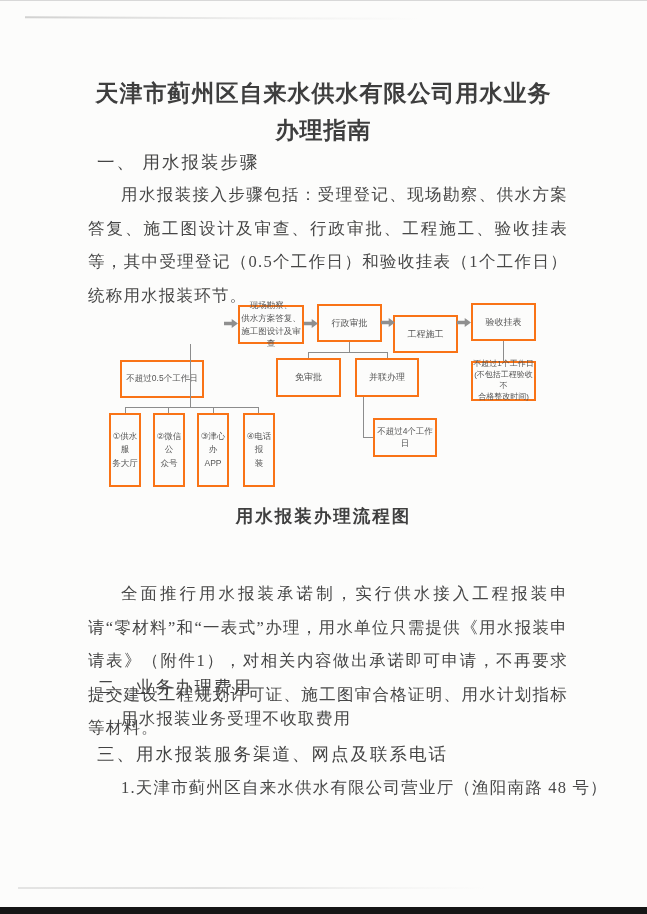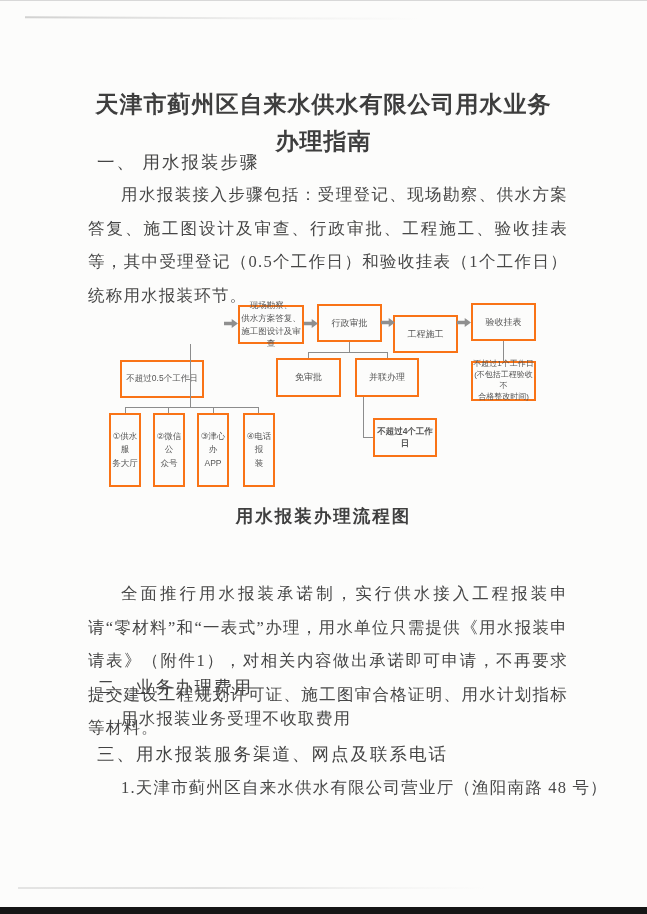--- a/index.html
+++ b/index.html
@@ -13,21 +13,21 @@
   .edge-top{position:absolute;top:0;left:0;width:100%;height:1px;background:#d8d8d8;}
   .smudge-top{position:absolute;top:17px;left:25px;width:395px;height:2px;
     background:linear-gradient(90deg,rgba(110,110,110,.30),rgba(110,110,110,.10) 55%,rgba(110,110,110,0));
     transform:rotate(.25deg);}
   .smudge-bottom{position:absolute;top:887px;left:18px;width:470px;height:2px;
     background:linear-gradient(90deg,rgba(120,120,120,.18),rgba(120,120,120,.22) 40%,rgba(120,120,120,.05) 80%,rgba(120,120,120,0));}
   .edge-bottom{position:absolute;bottom:0;left:0;width:100%;height:7px;background:#161616;}
 
   
   .page-title{position:absolute;top:75px;left:0;width:647px;text-align:center;
-    font-size:23px;font-weight:700;letter-spacing:1px;line-height:37px;color:#3e3e3e;margin-top:11px;}
+    font-size:23px;font-weight:700;letter-spacing:1px;line-height:37px;color:#3e3e3e;}
   .page-title span{display:block;}
   .sec-h{position:absolute;left:97px;font-size:17.5px;letter-spacing:2px;color:#444;white-space:nowrap;}
   .body-p{position:absolute;left:88px;width:480px;font-size:16.5px;line-height:33.5px;
     letter-spacing:1.2px;text-align:justify;text-indent:2em;color:#474747;}
   .single-line{position:absolute;left:88px;font-size:16.5px;letter-spacing:1.2px;
     text-indent:2em;white-space:nowrap;color:#474747;}
   .fc-caption{position:absolute;top:505px;left:0;width:647px;text-align:center;
     font-size:17.5px;font-weight:700;letter-spacing:2px;line-height:22px;color:#3f3f3f;}
 
   
@@ -42,21 +42,21 @@
   
   .b-s1{left:58px;top:11px;width:65px;height:37px;}
   .b-s2{left:138px;top:9px;width:66px;height:39px;font-size:8.5px;line-height:1.5;}
   .b-s3{left:217px;top:8px;width:65px;height:38px;}
   .b-s4{left:293px;top:7px;width:65px;height:38px;margin-top:12px;}
   .b-s5{left:371px;top:7px;width:65px;height:38px;}
   .b-d1{left:20px;top:64px;width:84px;height:38px;font-size:8.5px;}
   .b-ex{left:176px;top:62px;width:65px;height:39px;}
   .b-pa{left:255px;top:62px;width:64px;height:39px;}
   .b-d5{left:371px;top:65px;width:65px;height:40px;font-size:8px;line-height:1.35;}
-  .b-d4{left:273px;top:122px;width:64px;height:39px;font-size:8.5px;font-weight:bold;}
+  .b-d4{left:273px;top:122px;width:64px;height:39px;font-size:8.5px;}
   .b-c{top:117px;width:32px;height:74px;font-size:8.5px;line-height:1.55;}
   .b-c1{left:9px;}  .b-c2{left:53px;}  .b-c3{left:97px;}  .b-c4{left:143px;}
 </style>
 </head>
 <body>
 
 <div class="scan">
 
   <div class="edge-top"></div>
   <div class="smudge-top"></div>

